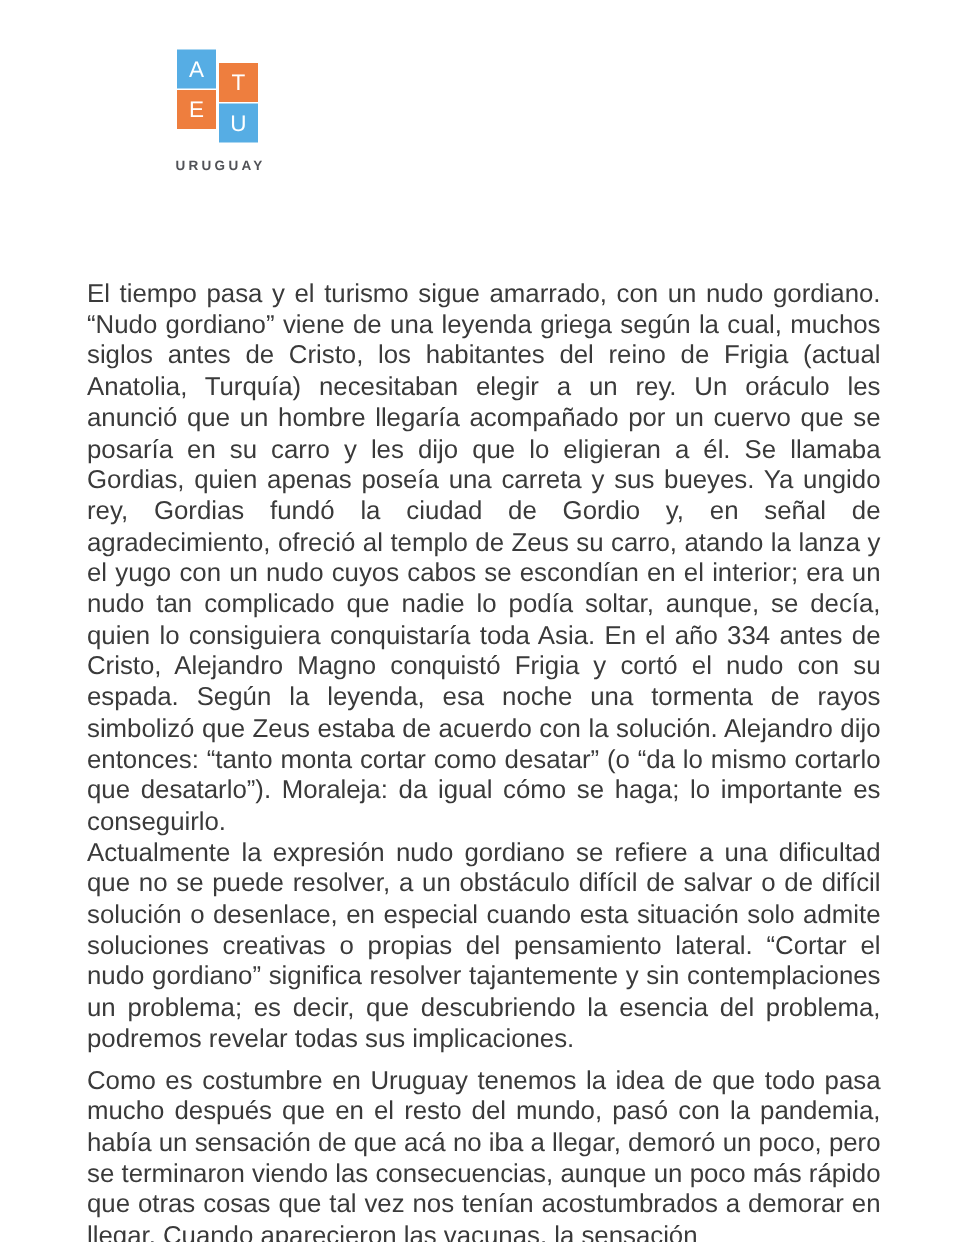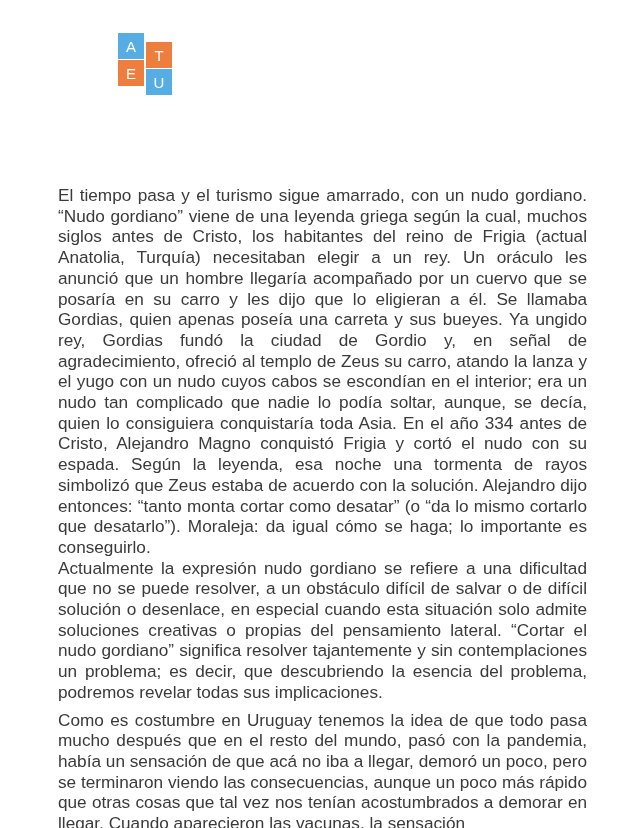--- a/index.html
+++ b/index.html
@@ -80,20 +80,21 @@
 <div class="page">
 
   <div class="logo-block">
     <div class="tile tile-blue tile-a">A</div>
     <div class="tile tile-orange tile-t">T</div>
     <div class="tile tile-orange tile-e">E</div>
     <div class="tile tile-blue tile-u">U</div>
   </div>
 
   <div class="logo-caption">
+    <div>URUGUAY</div>
   </div>
 
   <div class="document-body">
     <p>El tiempo pasa y el turismo sigue amarrado, con un nudo gordiano. “Nudo gordiano” viene de una leyenda griega según la cual, muchos siglos antes de Cristo, los habitantes del reino de Frigia (actual Anatolia, Turquía) necesitaban elegir a un rey. Un oráculo les anunció que un hombre llegaría acompañado por un cuervo que se posaría en su carro y les dijo que lo eligieran a él. Se llamaba Gordias, quien apenas poseía una carreta y sus bueyes. Ya ungido rey, Gordias fundó la ciudad de Gordio y, en señal de agradecimiento, ofreció al templo de Zeus su carro, atando la lanza y el yugo con un nudo cuyos cabos se escondían en el interior; era un nudo tan complicado que nadie lo podía soltar, aunque, se decía, quien lo consiguiera conquistaría toda Asia. En el año 334 antes de Cristo, Alejandro Magno conquistó Frigia y cortó el nudo con su espada. Según la leyenda, esa noche una tormenta de rayos simbolizó que Zeus estaba de acuerdo con la solución. Alejandro dijo entonces: “tanto monta cortar como desatar” (o “da lo mismo cortarlo que desatarlo”). Moraleja: da igual cómo se haga; lo importante es conseguirlo.</p>
     <p>Actualmente la expresión nudo gordiano se refiere a una dificultad que no se puede resolver, a un obstáculo difícil de salvar o de difícil solución o desenlace, en especial cuando esta situación solo admite soluciones creativas o propias del pensamiento lateral. “Cortar el nudo gordiano” significa resolver tajantemente y sin contemplaciones un problema; es decir, que descubriendo la esencia del problema, podremos revelar todas sus implicaciones.</p>
     <p class="para-spaced">Como es costumbre en Uruguay tenemos la idea de que todo pasa mucho después que en el resto del mundo, pasó con la pandemia, había un sensación de que acá no iba a llegar, demoró un poco, pero se terminaron viendo las consecuencias, aunque un poco más rápido que otras cosas que tal vez nos tenían acostumbrados a demorar en llegar. Cuando aparecieron las vacunas, la sensación</p>
   </div>
 
 </div>
 

